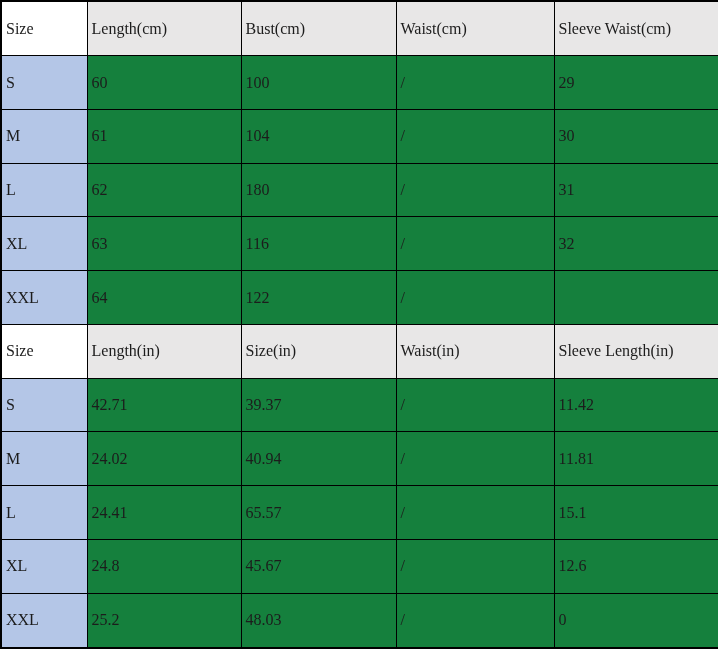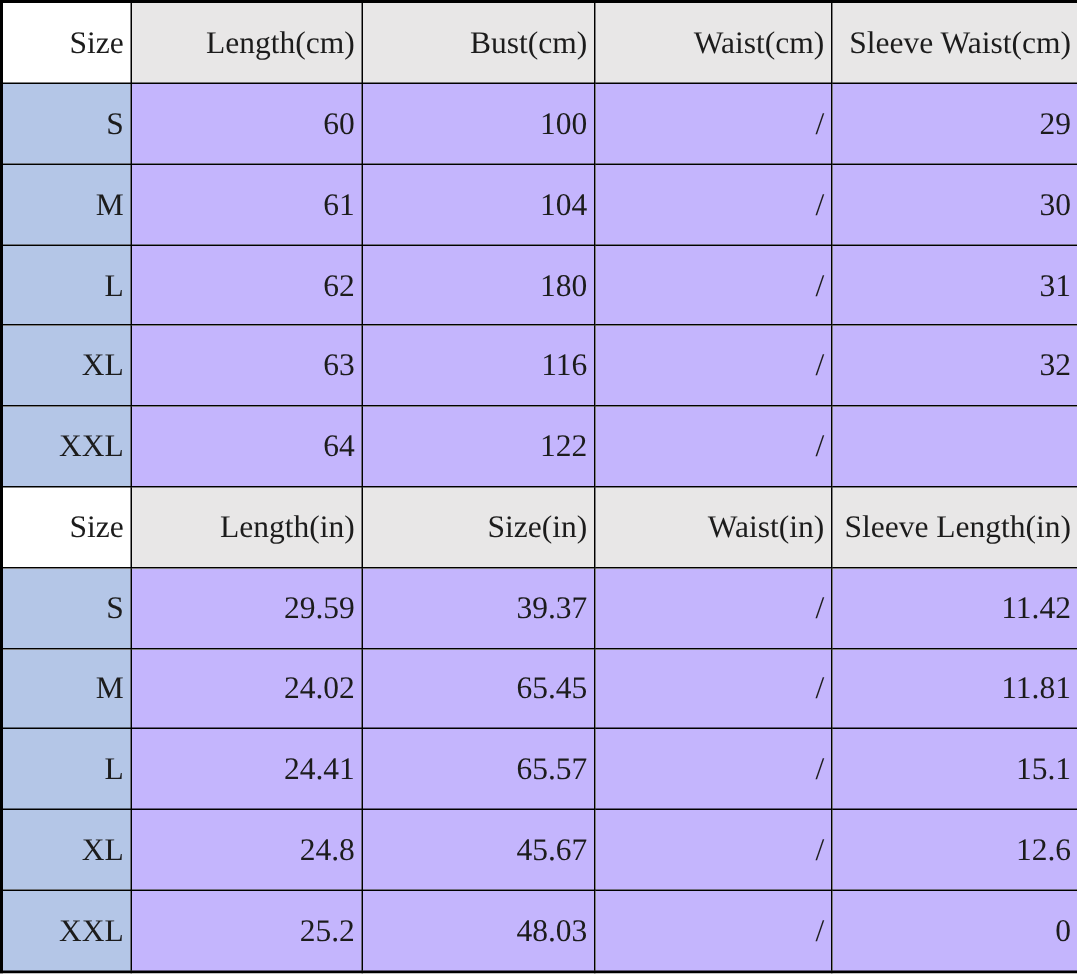--- a/index.html
+++ b/index.html
@@ -17,39 +17,39 @@
   }
   table.size-chart {
     border-collapse: collapse;
     table-layout: fixed;
     width: 718px;
     height: 649px;
     border: 2px solid #000000;
   }
   table.size-chart td {
     border: 1px solid #000000;
-    text-align: right;
+    text-align: left;
     vertical-align: middle;
-    font-size: 21px;
+    font-size: 16px;
     padding: 4px 4px;
     overflow: hidden;
     white-space: nowrap;
   }
   td.header-cell {
     background: #e8e7e7;
     margin-left: 20px;
   }
   td.size-header-cell {
     background: #ffffff;
   }
   td.size-cell {
     background: #b4c6e7;
   }
   td.data-cell {
-    background: #c4b5fd;
+    background: #15803d;
   }
 </style>
 </head>
 <body>
 
 <div class="chart-wrap">
   <table class="size-chart">
     <colgroup>
         <col style="width: 86px;">
         <col style="width: 154px;">
@@ -102,29 +102,29 @@
         </tr>
         <tr>
           <td class="size-header-cell">Size</td>
           <td class="header-cell">Length(in)</td>
           <td class="header-cell">Size(in)</td>
           <td class="header-cell">Waist(in)</td>
           <td class="header-cell">Sleeve Length(in)</td>
         </tr>
         <tr>
           <td class="size-cell">S</td>
-          <td class="data-cell">29.59</td>
+          <td class="data-cell">42.71</td>
           <td class="data-cell">39.37</td>
           <td class="data-cell">/</td>
           <td class="data-cell">11.42</td>
         </tr>
         <tr>
           <td class="size-cell">M</td>
           <td class="data-cell">24.02</td>
-          <td class="data-cell">65.45</td>
+          <td class="data-cell">40.94</td>
           <td class="data-cell">/</td>
           <td class="data-cell">11.81</td>
         </tr>
         <tr>
           <td class="size-cell">L</td>
           <td class="data-cell">24.41</td>
           <td class="data-cell">65.57</td>
           <td class="data-cell">/</td>
           <td class="data-cell">15.1</td>
         </tr>

